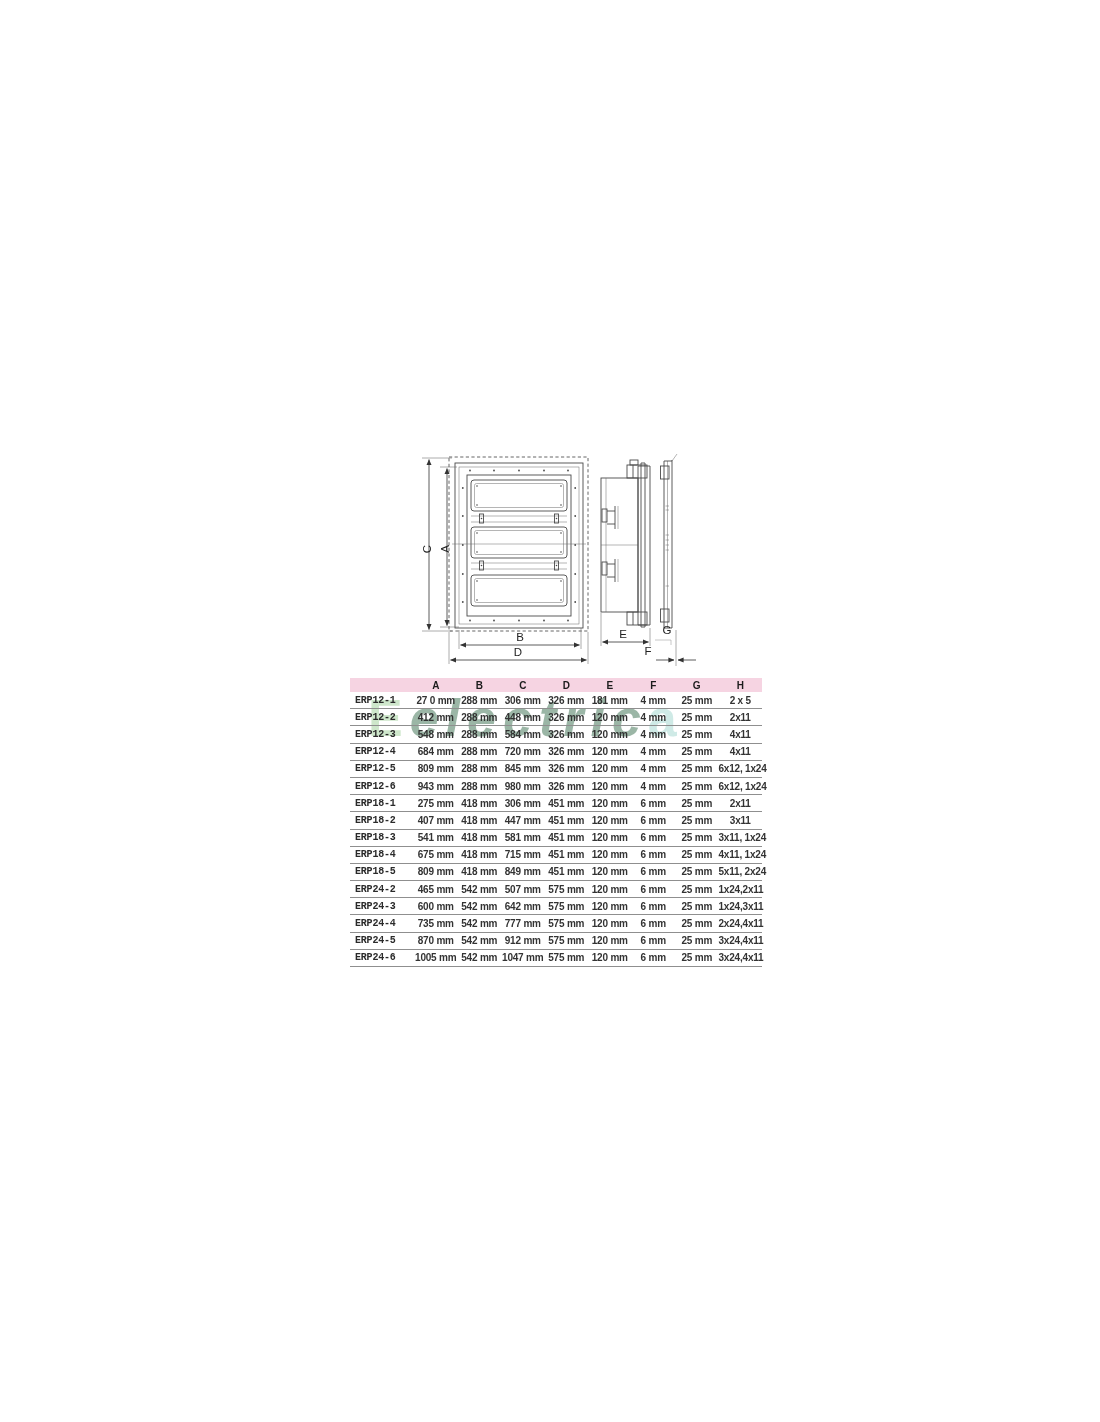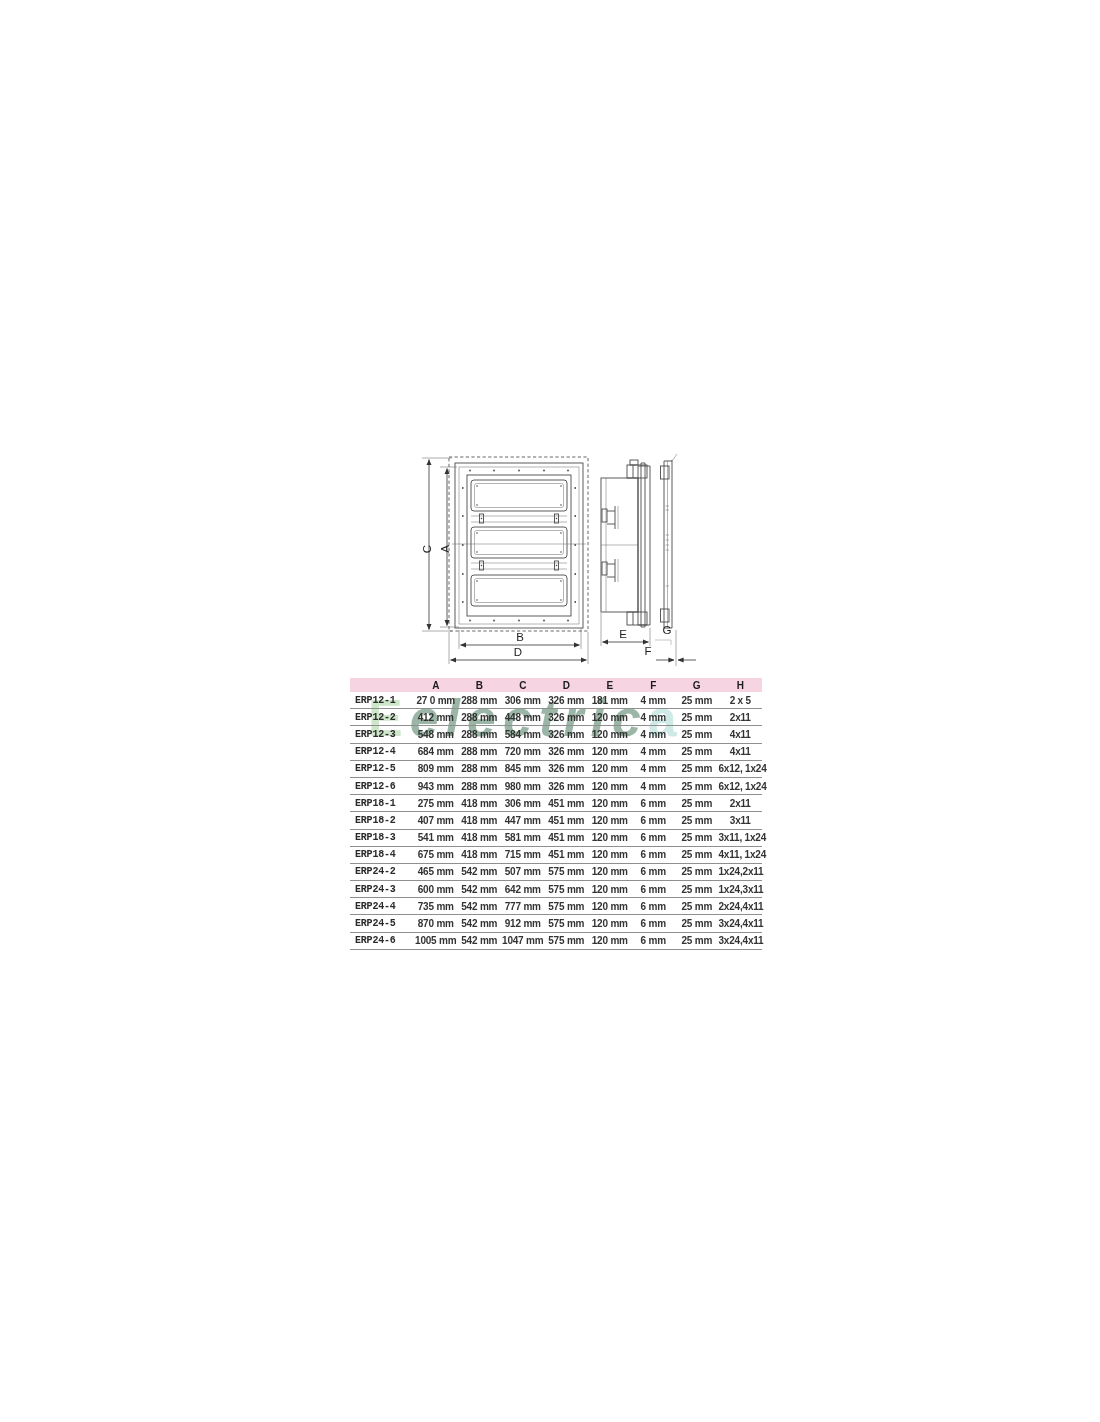--- a/index.html
+++ b/index.html
@@ -353,20 +353,31 @@
           <td>675 mm</td>
           <td>418 mm</td>
           <td>715 mm</td>
           <td>451 mm</td>
           <td>120 mm</td>
           <td>6 mm</td>
           <td>25 mm</td>
           <td>4x11, 1x24</td>
         </tr>
         <tr>
+          <td class="model">ERP18-5</td>
+          <td>809 mm</td>
+          <td>418 mm</td>
+          <td>849 mm</td>
+          <td>451 mm</td>
+          <td>120 mm</td>
+          <td>6 mm</td>
+          <td>25 mm</td>
+          <td>5x11, 2x24</td>
+        </tr>
+        <tr>
           <td class="model">ERP24-2</td>
           <td>465 mm</td>
           <td>542 mm</td>
           <td>507 mm</td>
           <td>575 mm</td>
           <td>120 mm</td>
           <td>6 mm</td>
           <td>25 mm</td>
           <td>1x24,2x11</td>
         </tr>

